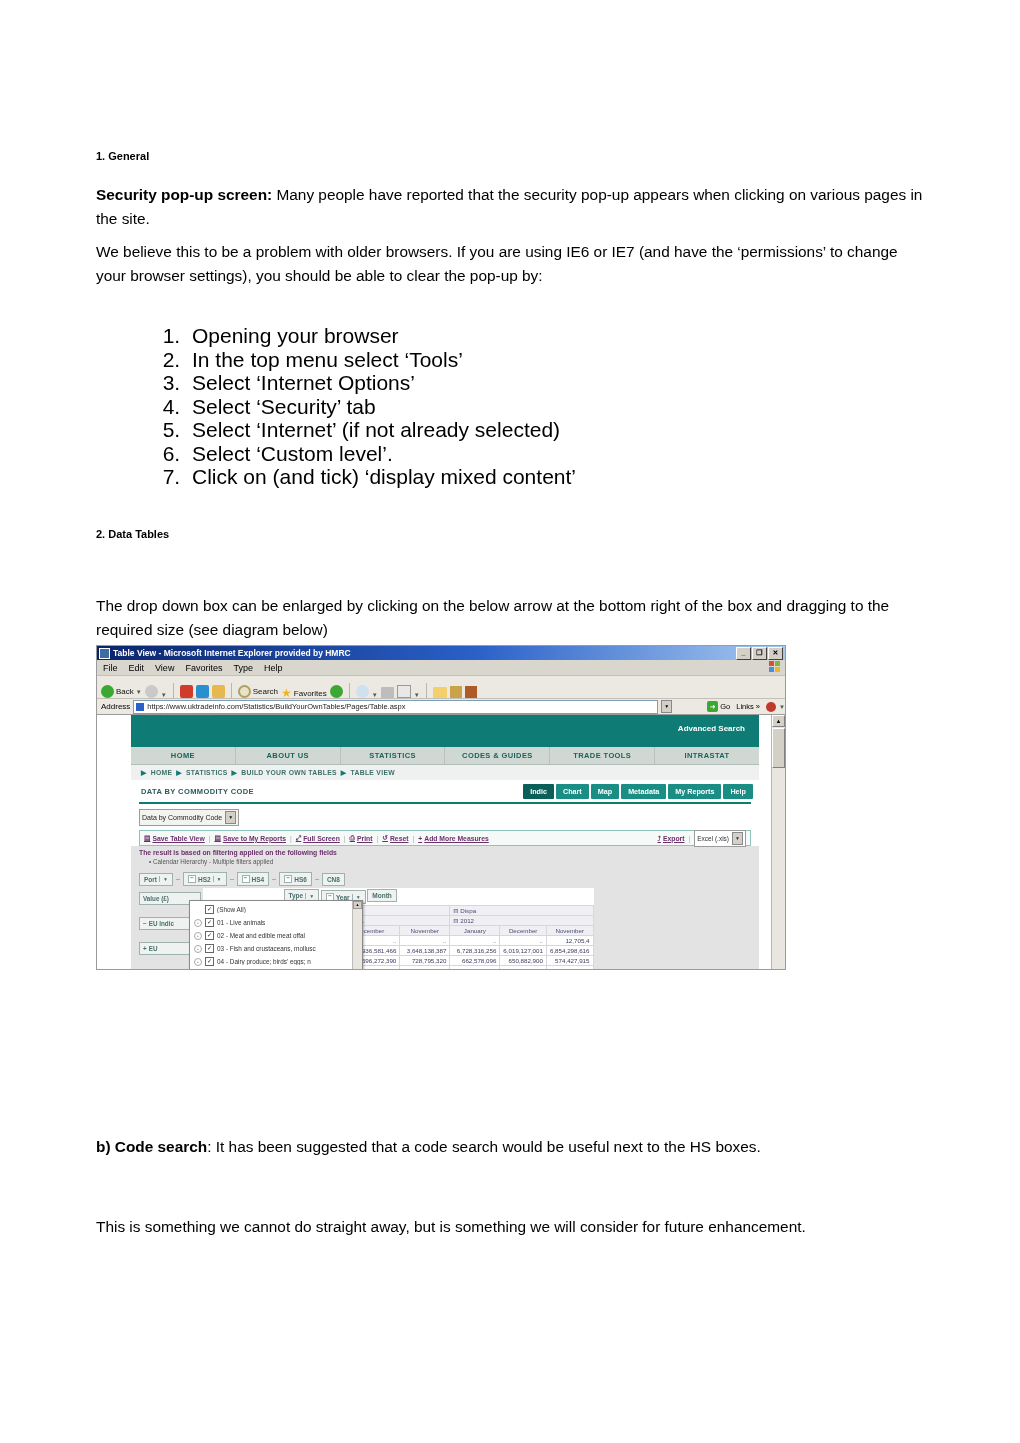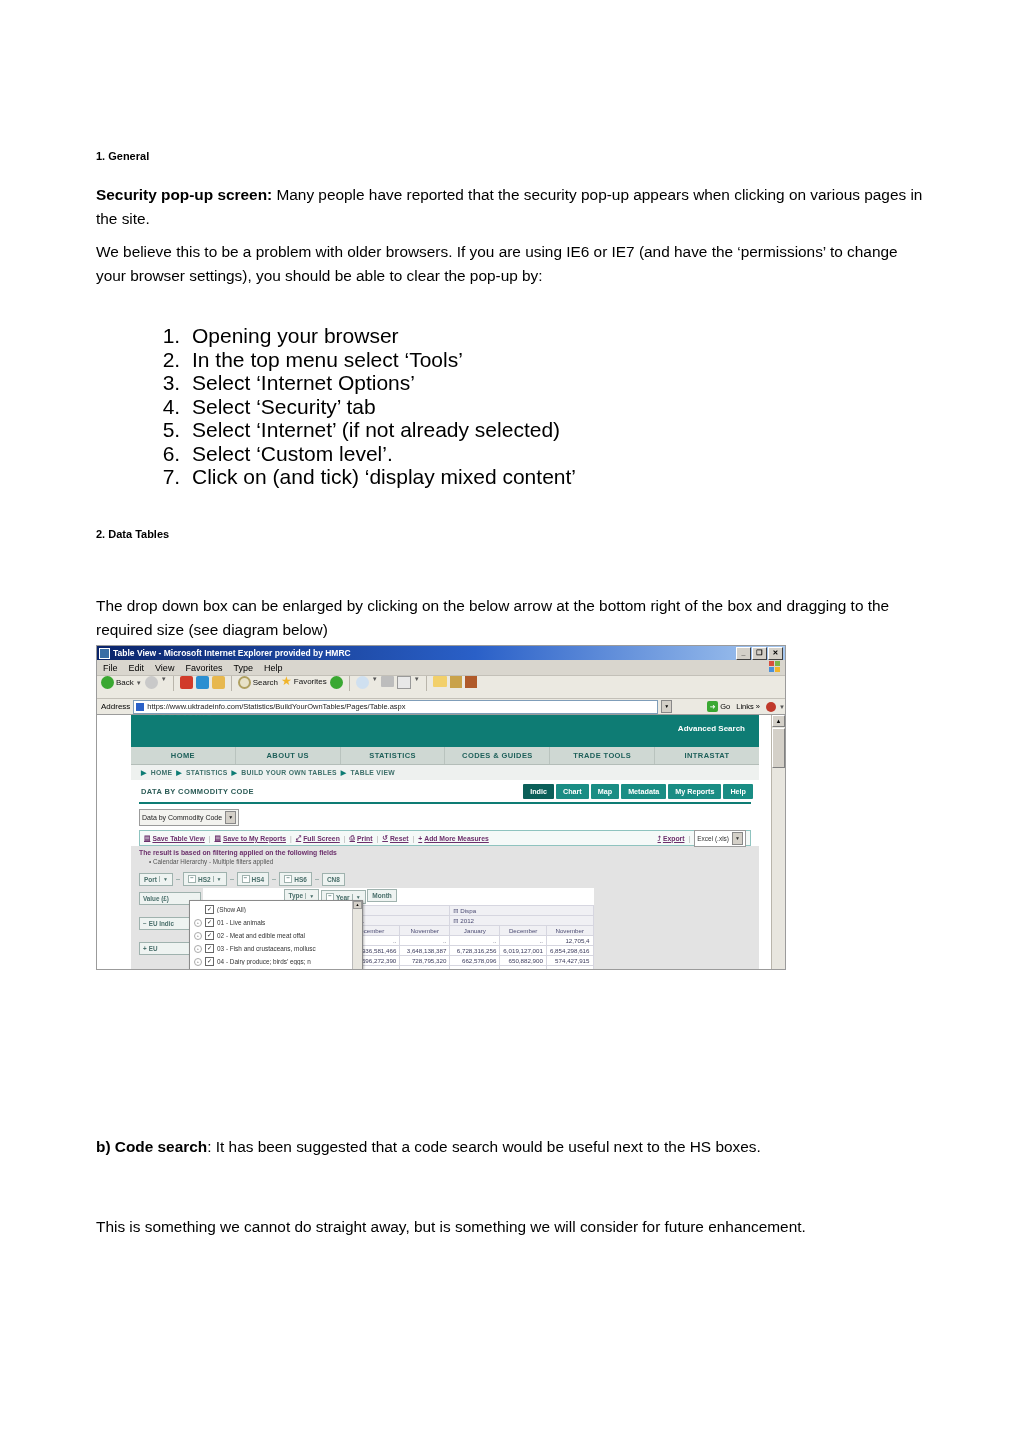--- a/index.html
+++ b/index.html
@@ -61,21 +61,21 @@
     border-color:#fff #404040 #404040 #fff;
     font-size:7px;line-height:9px;text-align:center;color:#000;font-weight:bold;
   }
   .ie-menu{
     height:15px;background:#d9d6ce;display:flex;align-items:center;
     font-size:9px;color:#000;padding-left:6px;gap:11px;
     border-bottom:1px solid #c3c0b8;
   }
   .ie-menu .mright{margin-left:auto;padding-right:4px;}
   .ie-tb{
-    height:22px;background:#ebe9e1;display:flex;align-items:flex-start;
+    height:22px;background:#ebe9e1;display:flex;align-items:flex-end;
     padding-left:4px;gap:3px;border-bottom:1px solid #c3c0b8;font-size:8px;
   }
   .tbi{display:flex;align-items:center;gap:2px;color:#111;}
   .circ{width:13px;height:13px;border-radius:50%;display:inline-block;}
   .sep{width:1px;height:15px;background:#b9b5ab;margin:0 3px;}
   .caret{font-size:6px;color:#555;}
   .ie-addr{
     height:15px;background:#ebe9e1;display:flex;align-items:center;
     font-size:8px;padding-left:4px;gap:3px;border-bottom:1px solid #9b9b9b;
   }

